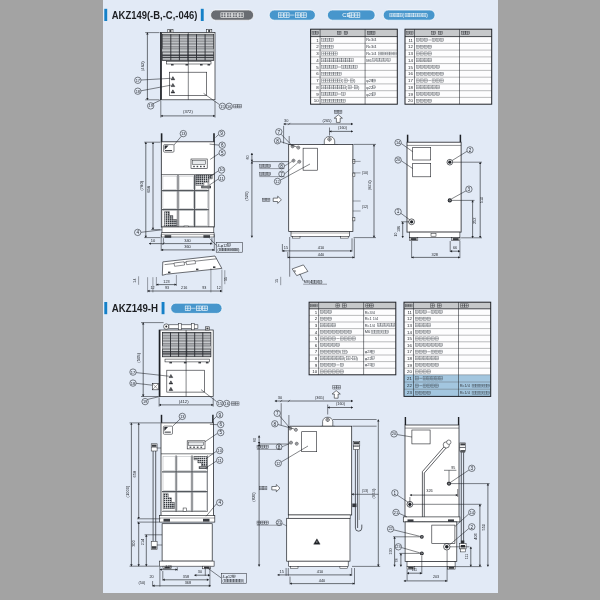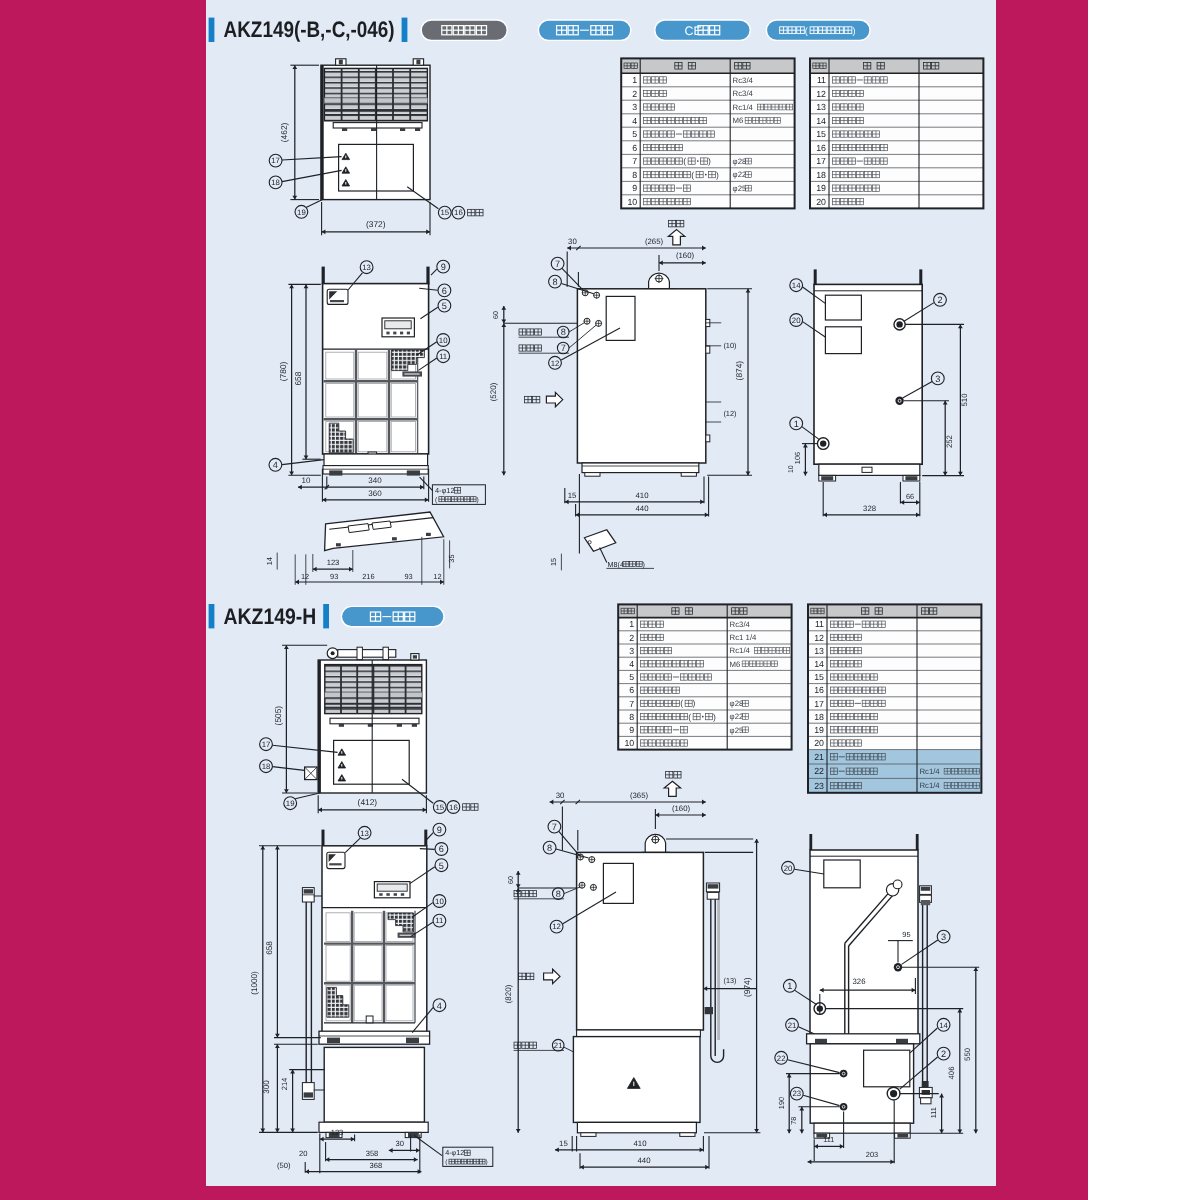--- a/index.html
+++ b/index.html
@@ -1,14 +1,14 @@
 <!DOCTYPE html>
 <html><head><meta charset="utf-8"><style>
 html,body{margin:0;padding:0;background:#fff;}
-#pg{position:relative;width:544px;height:600px;background:#be185d;overflow:hidden;
+#pg{position:relative;width:600px;height:600px;background:#a3a3a3;overflow:hidden;
 font-family:"Liberation Sans",sans-serif;}
 #panel{position:absolute;left:102.5px;top:0;width:395.5px;height:593px;background:#e2eaf6;}
 svg{position:absolute;left:0;top:0;}
 </style></head><body>
 <div id="pg">
 <div id="panel"></div>
 <svg width="600" height="600" viewBox="0 0 600 600" font-family="Liberation Sans, sans-serif">
 <defs>
 <pattern id="gr" width="4" height="2.7" patternUnits="userSpaceOnUse">
 <rect width="4" height="2.7" fill="#f6f7f8"></rect>

